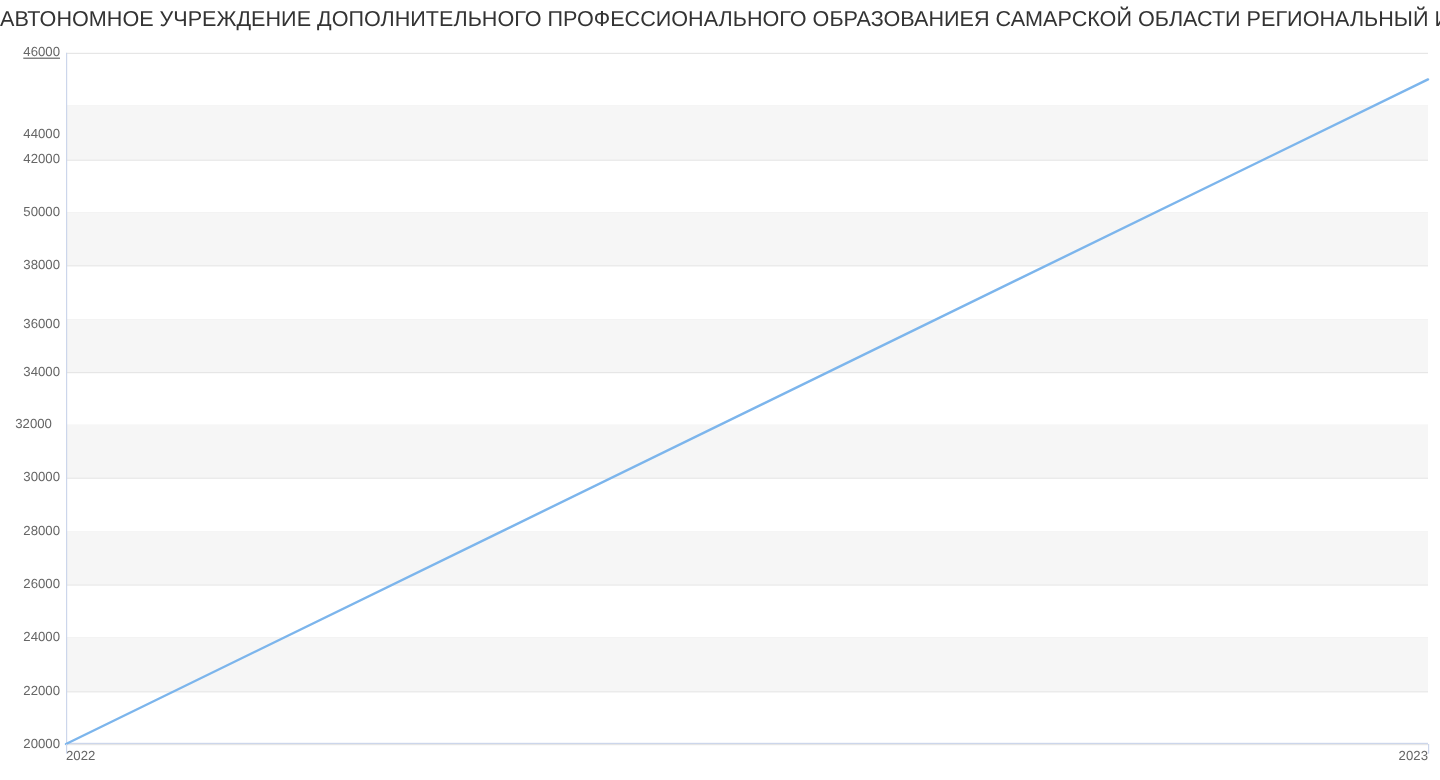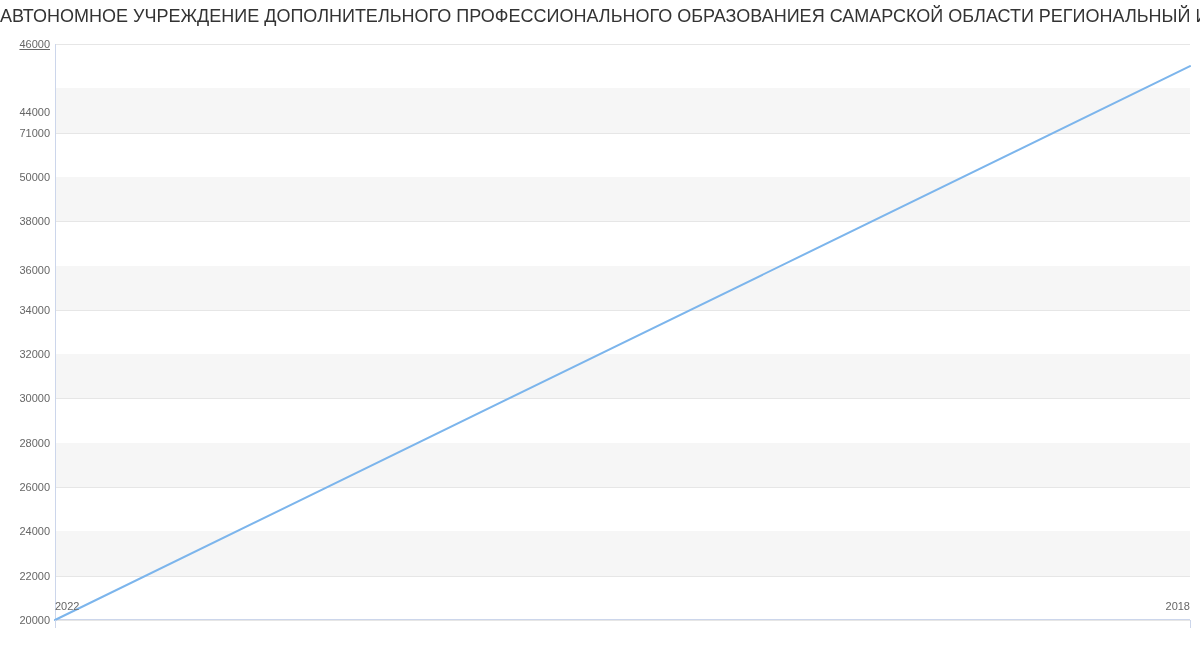--- a/index.html
+++ b/index.html
@@ -68,21 +68,21 @@
     position: absolute;
     right: 1150px;
     width: 44px;
     text-align: right;
     color: #666666;
     font-size: 11px;
     transform: translateY(-50%);
   }
   .x-tick-label {
     position: absolute;
-    top: 600px;
+    top: 624px;
     color: #666666;
     font-size: 11px;
   }
   .x-tick-mark {
     position: absolute;
     width: 1px;
     height: 8px;
     background: #ccd6eb;
     top: 620px;
   }
@@ -135,25 +135,25 @@
     <svg class="series" viewBox="0 0 1135 576">
         <path d="M0.00 576.00 L1135.00 22.15" stroke="#7cb5ec"></path>
       </svg>
   </div>
 <div class="y-tick-label" style="top: 620px;">20000</div>
     <div class="y-tick-label" style="top: 575.692px;">22000</div>
     <div class="y-tick-label" style="top: 531.385px;">24000</div>
     <div class="y-tick-label" style="top: 487.077px; text-align: right;">26000</div>
     <div class="y-tick-label" style="top: 442.769px;">28000</div>
     <div class="y-tick-label" style="top: 398.462px; text-align: right;">30000</div>
-    <div class="y-tick-label" style="top: 354.154px;">32000</div>
+    <div class="y-tick-label" style="top: 354.154px; text-align: center;">32000</div>
     <div class="y-tick-label" style="top: 309.846px;">34000</div>
     <div class="y-tick-label" style="top: 270px;">36000</div>
     <div class="y-tick-label" style="top: 221.231px;">38000</div>
     <div class="y-tick-label" style="top: 176.923px;">50000</div>
-    <div class="y-tick-label" style="top: 132.615px;">71000</div>
+    <div class="y-tick-label" style="top: 132.615px;">42000</div>
     <div class="y-tick-label" style="top: 88.3077px; margin-top: 24px;">44000</div>
     <div class="y-tick-label" style="top: 44px; text-decoration: underline;">46000</div>
     <div class="x-tick-label" style="left: 55px; transform: translateX(0px);">2022</div>
     <div class="x-tick-mark" style="left: 54.5px;"></div>
-    <div class="x-tick-label" style="left: 1190px; transform: translateX(-100%);">2018</div>
+    <div class="x-tick-label" style="left: 1190px; transform: translateX(-100%);">2023</div>
     <div class="x-tick-mark" style="left: 1189.5px;"></div>
   </div>
 
 </body></html>

